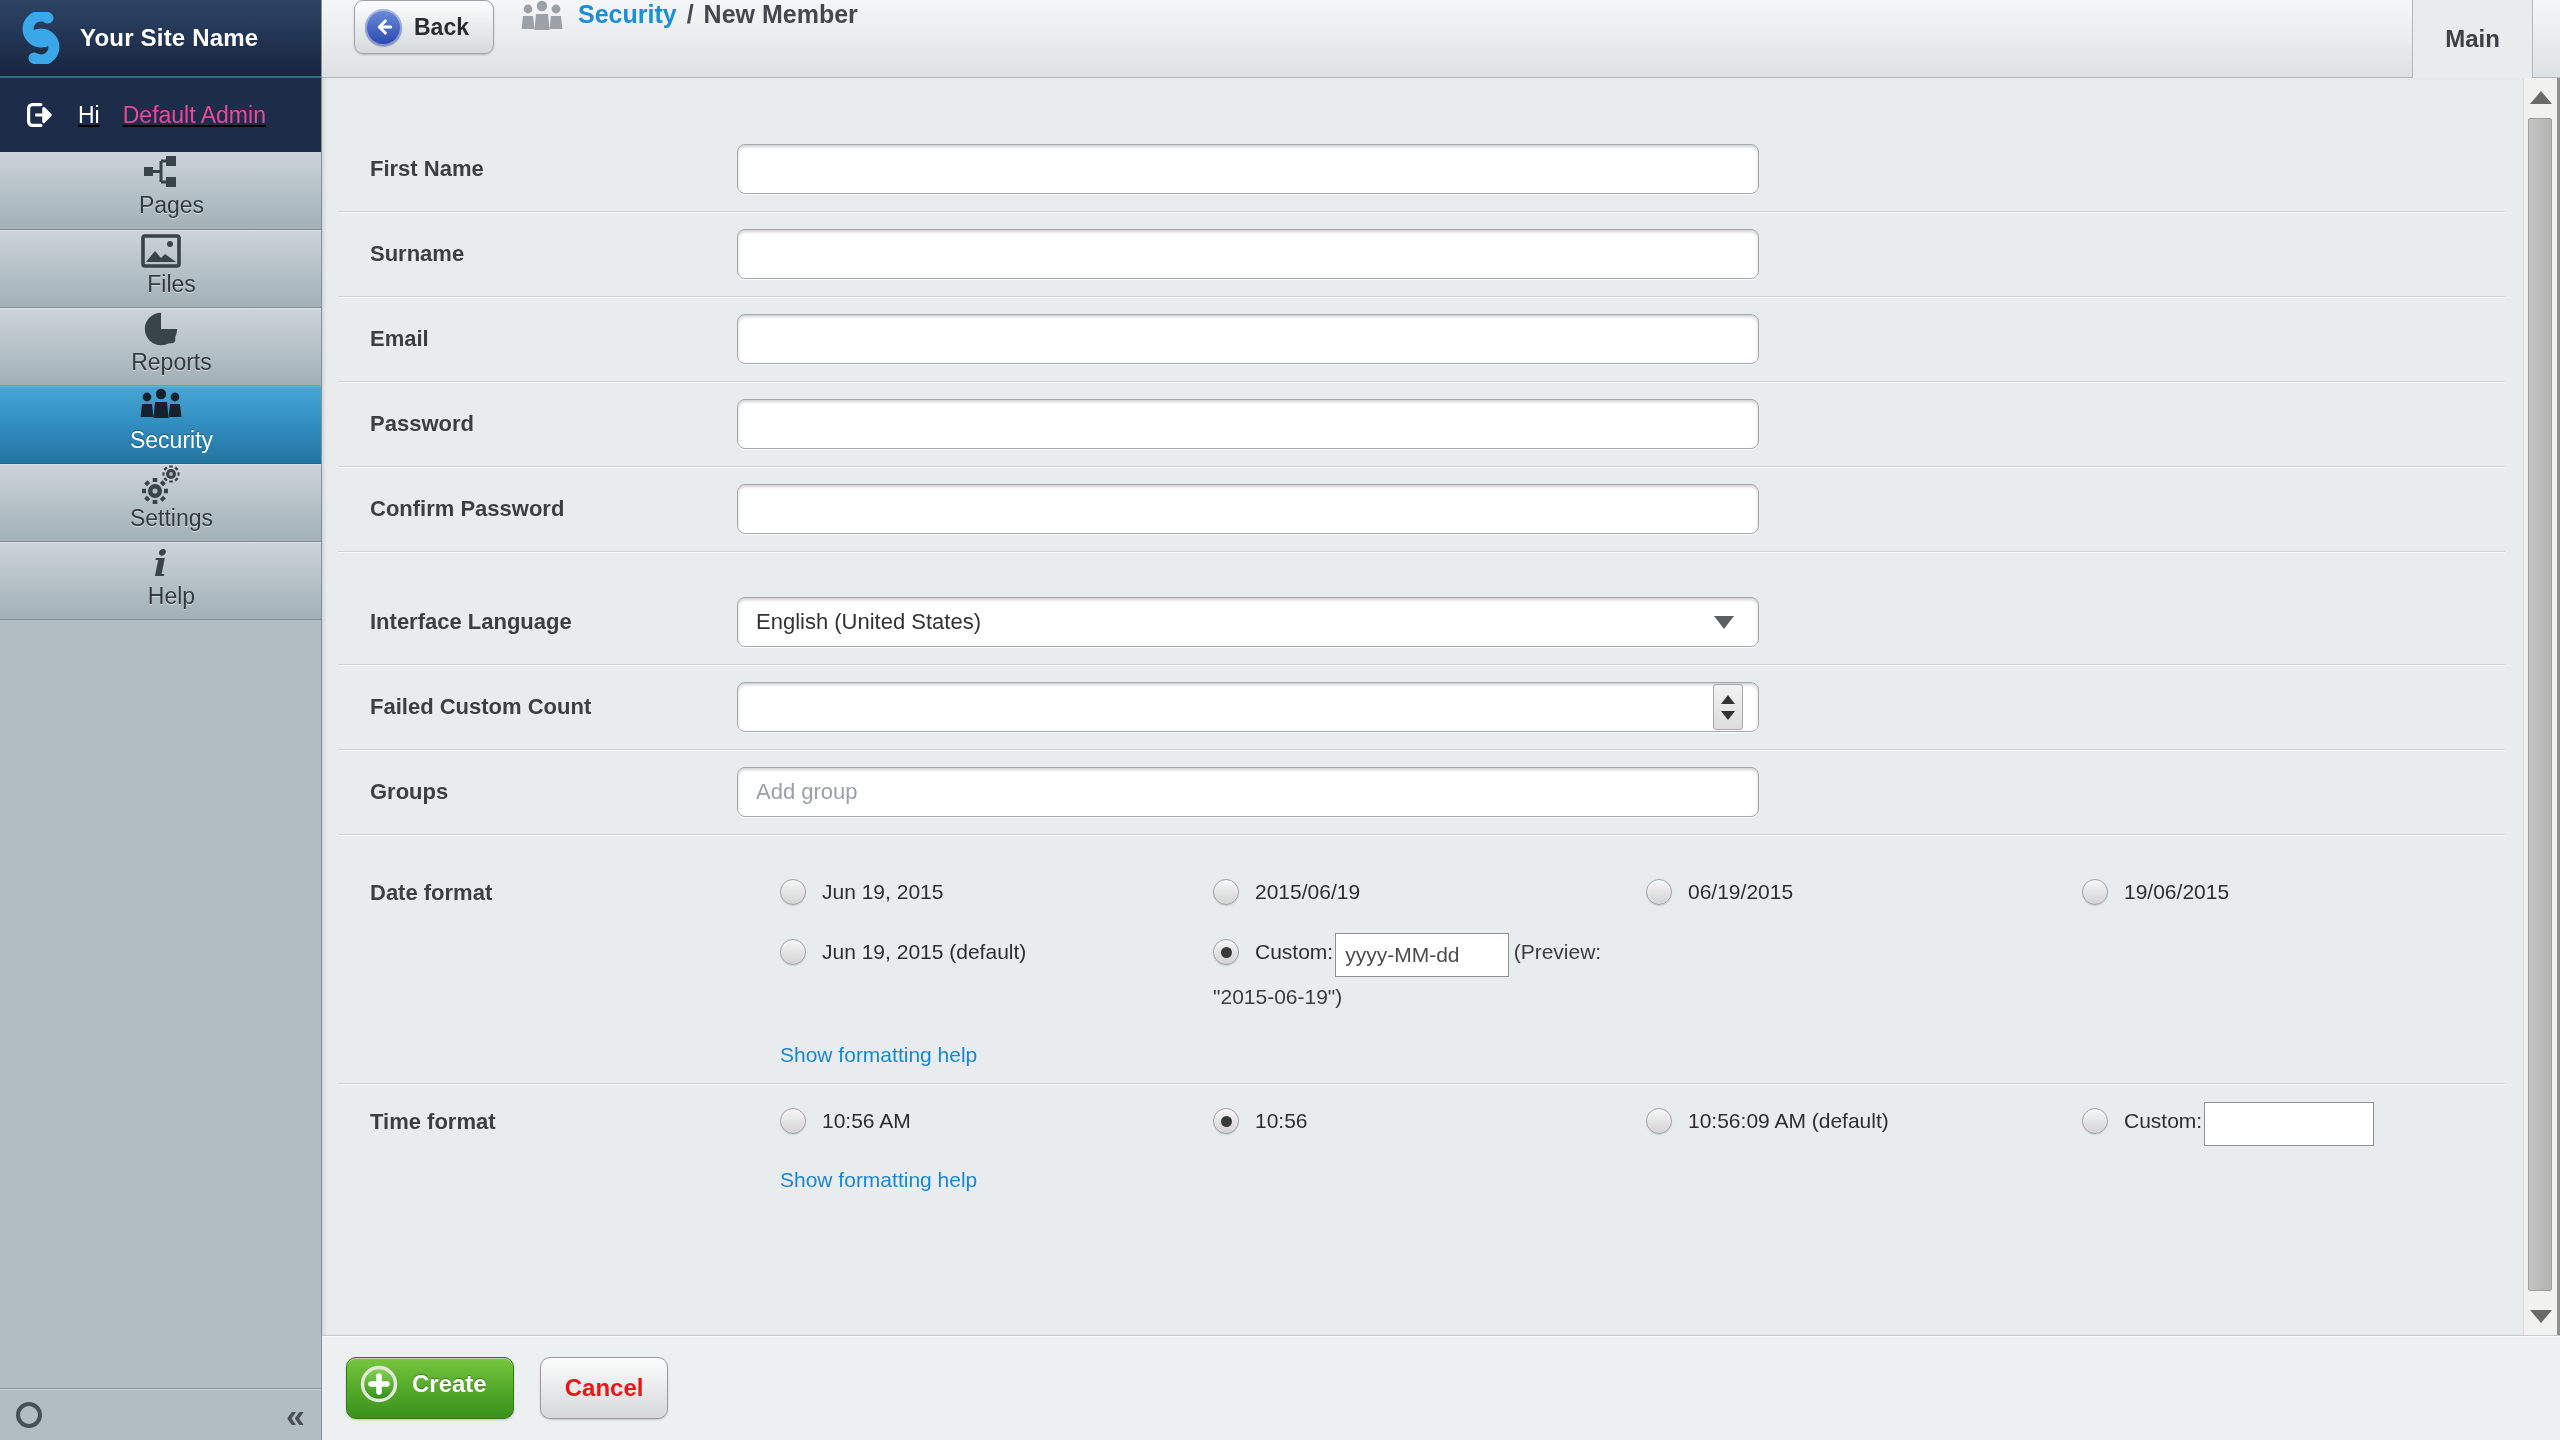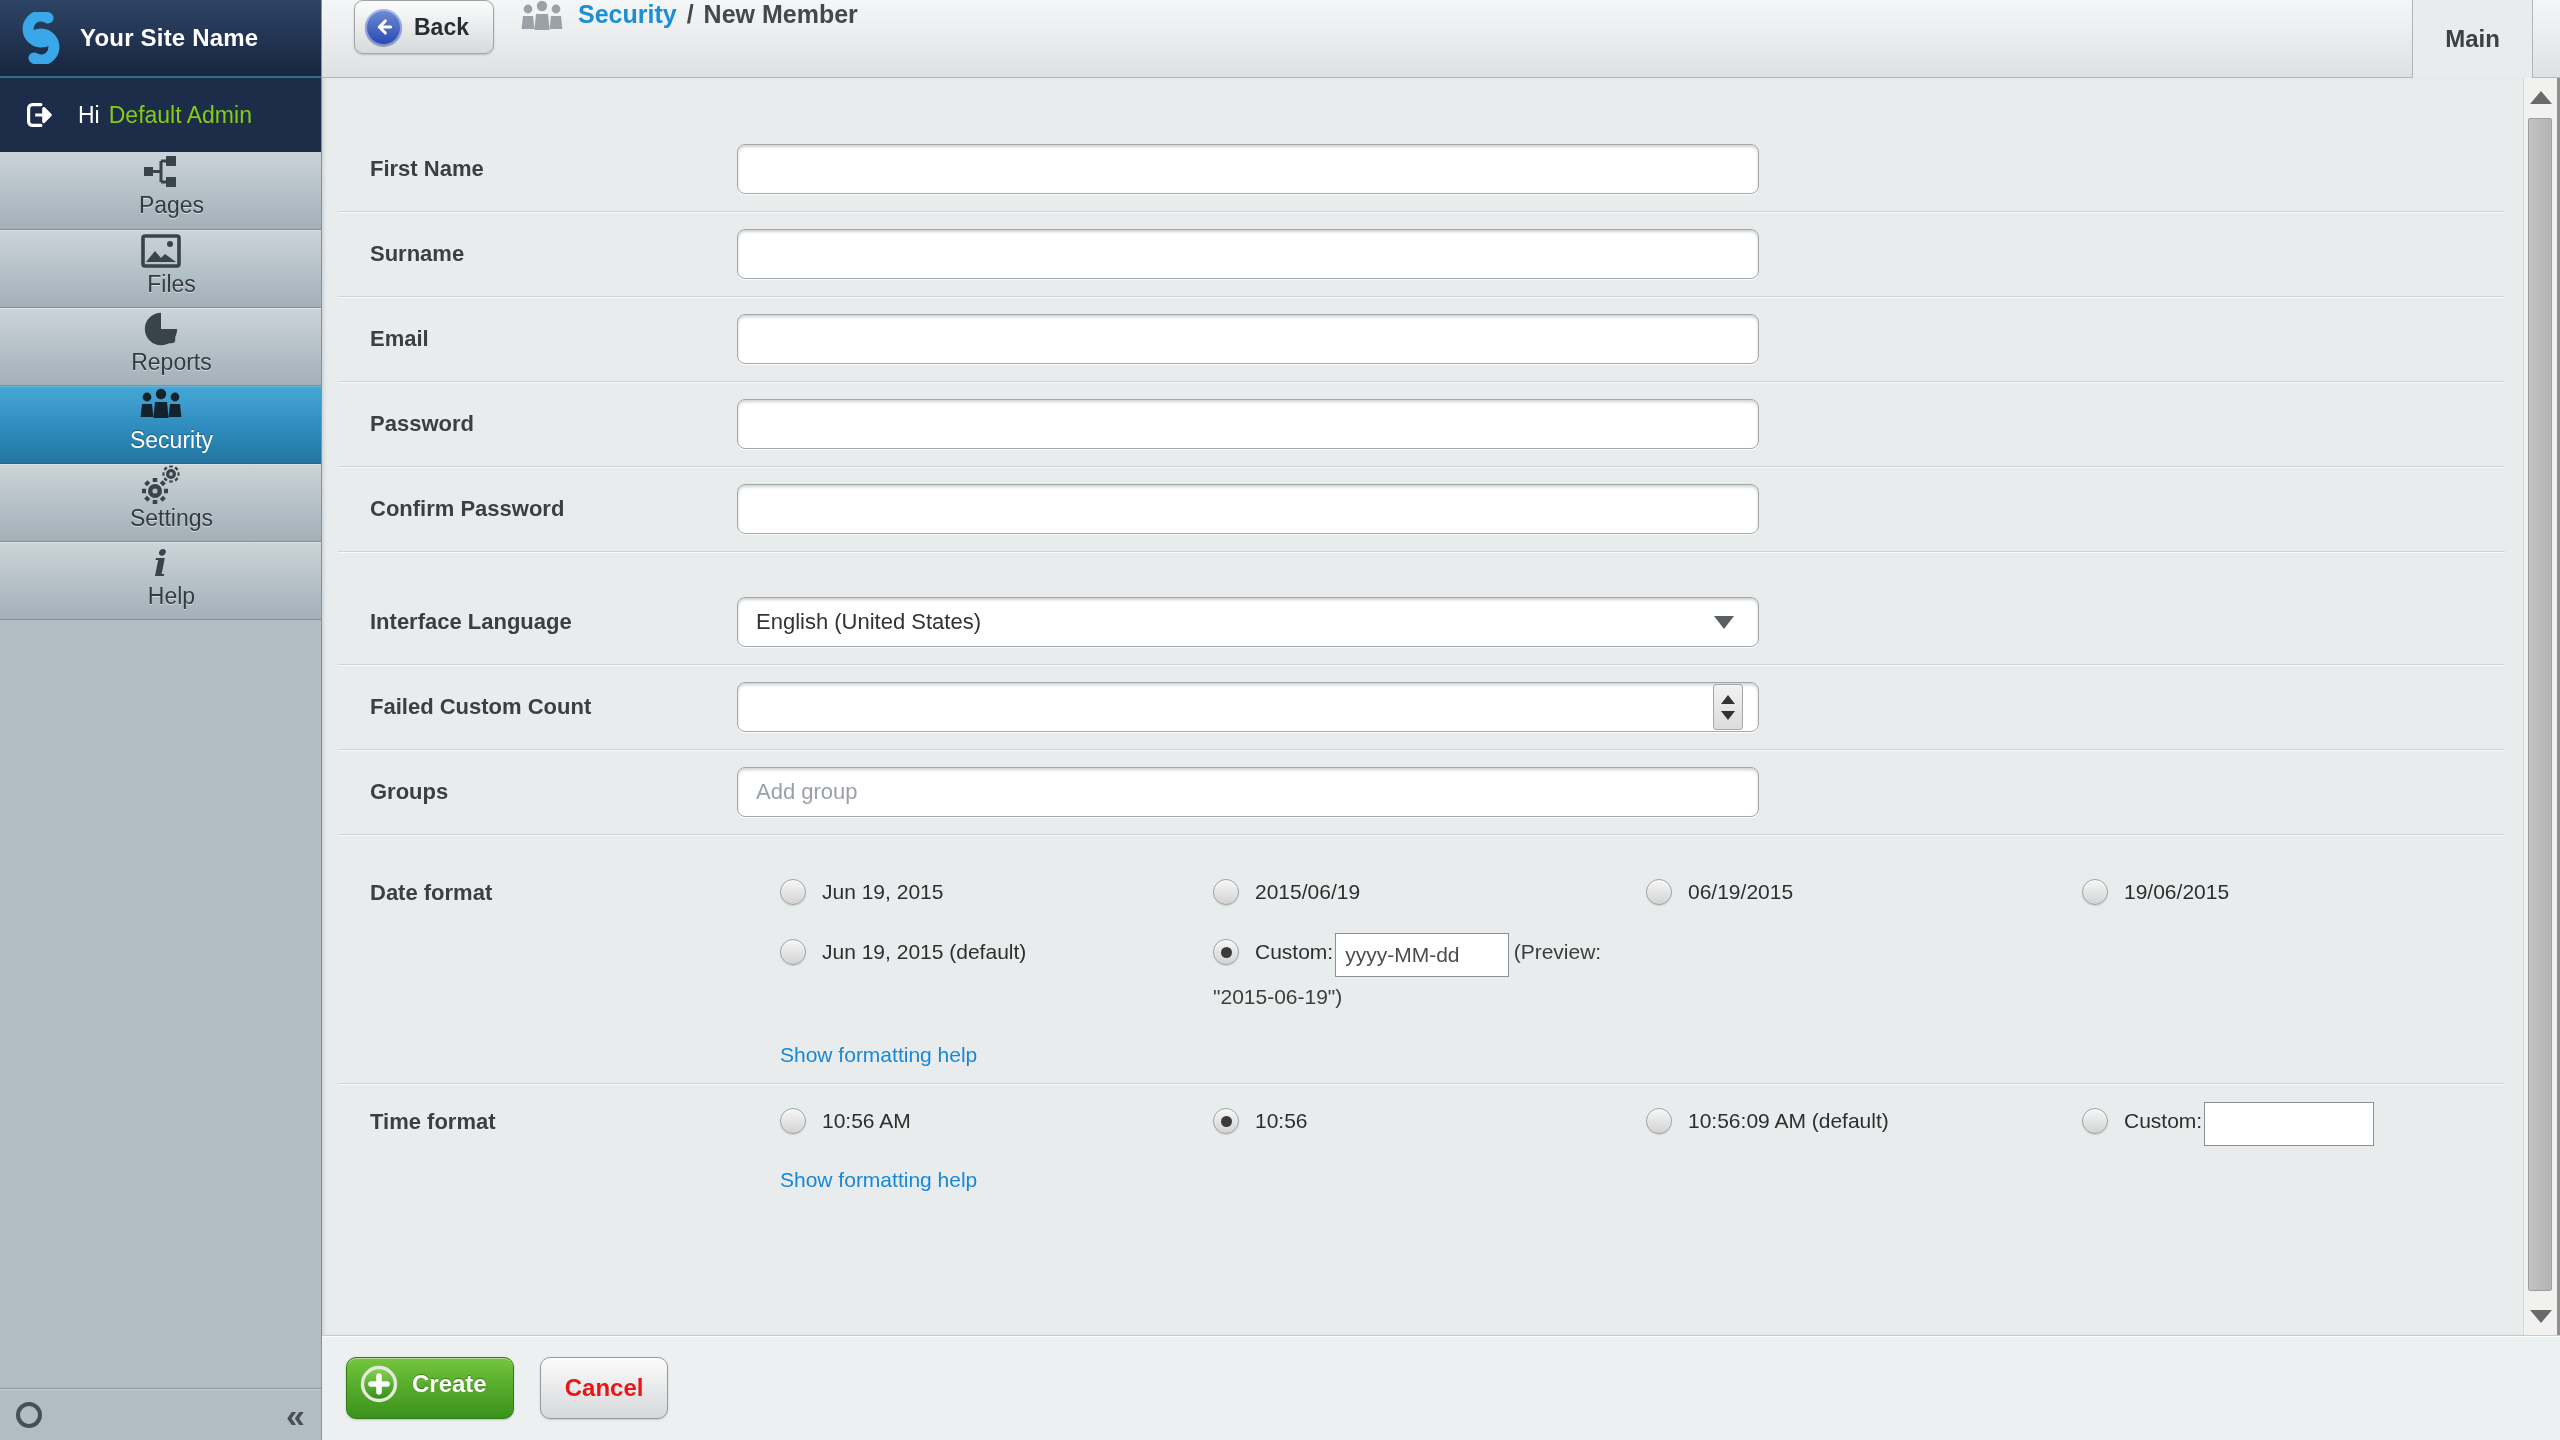--- a/index.html
+++ b/index.html
@@ -8,23 +8,23 @@
 
   
   .sidebar { position:absolute; left:0; top:0; width:322px; height:1440px;
              background:#b1bcc3; border-right:1px solid #87919a; z-index:5; }
   .sb-header { height:78px; background:linear-gradient(180deg,#31486c 0%,#22355538 0%,#2e4466 0%,#17253f 100%);
                background:linear-gradient(180deg,#2e4466,#17253f);
                border-bottom:2px solid #2e6e86; display:flex; align-items:center; padding-left:18px; }
   .sb-logo { width:46px; height:52px; flex-shrink:0; }
   .sb-sitename { color:#fff; font-size:24px; font-weight:bold; margin-left:16px; letter-spacing:.2px; }
   .sb-greeting { height:74px; background:#1c2c49; display:flex; align-items:center; padding-left:22px;
-                 cursor:pointer; }
+                 cursor:pointer;text-decoration:underline; }
   .sb-greeting .gr-prefix { color:#fff; font-size:23px; }
-  .sb-greeting .gr-user { color:#84cc16; font-size:23px; margin-left:9px; }
+  .sb-greeting .gr-user { color:#ec4899; font-size:23px; margin-left:23px; }
   .logout-ic { width:34px; height:34px; margin-right:22px; flex-shrink:0; }
 
   .sb-item { height:78px; display:flex; align-items:center; padding-left:22px; cursor:pointer;
              background:linear-gradient(180deg,#cbd4d8 0%,#b4c0c7 55%,#a3b0b8 100%);
              border-top:1px solid #d9dfe2; border-bottom:1px solid #848f97;flex-direction:column; }
   .sb-item:first-child { border-top:none; }
   .sb-ic { width:44px; height:40px; display:flex; align-items:center; justify-content:center;
            color:#39434a; margin-right:22px; flex-shrink:0; }
   .sb-label { font-size:23px; color:#333b41; text-shadow:0 1px 0 rgba(255,255,255,.5); }
   .sb-item.active { background:linear-gradient(180deg,#46a7d6 0%,#2f8bbd 55%,#23759f 100%);

